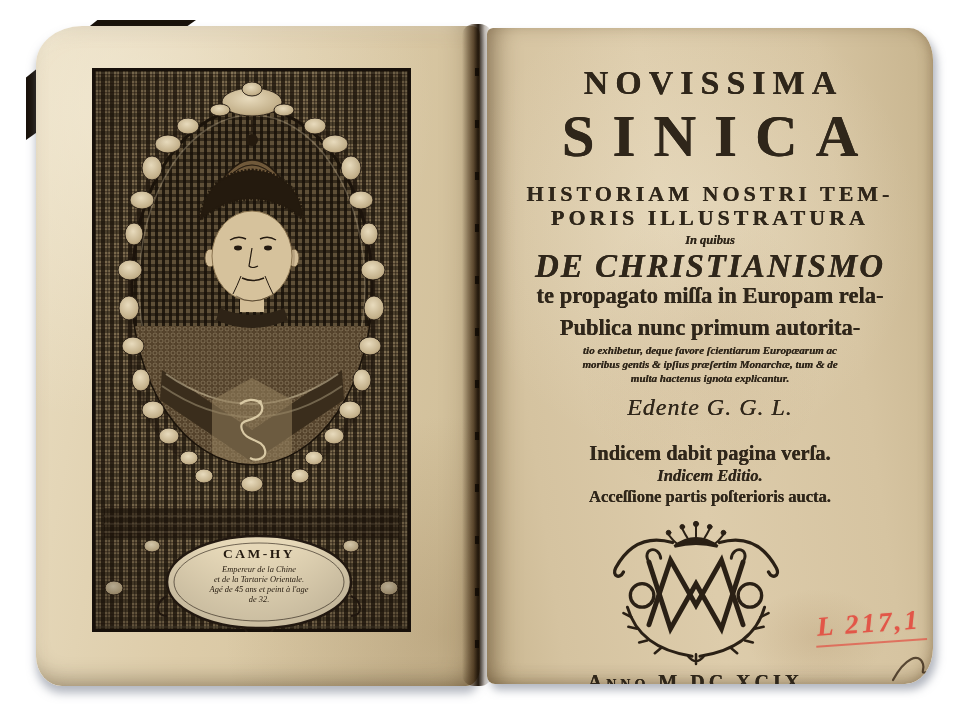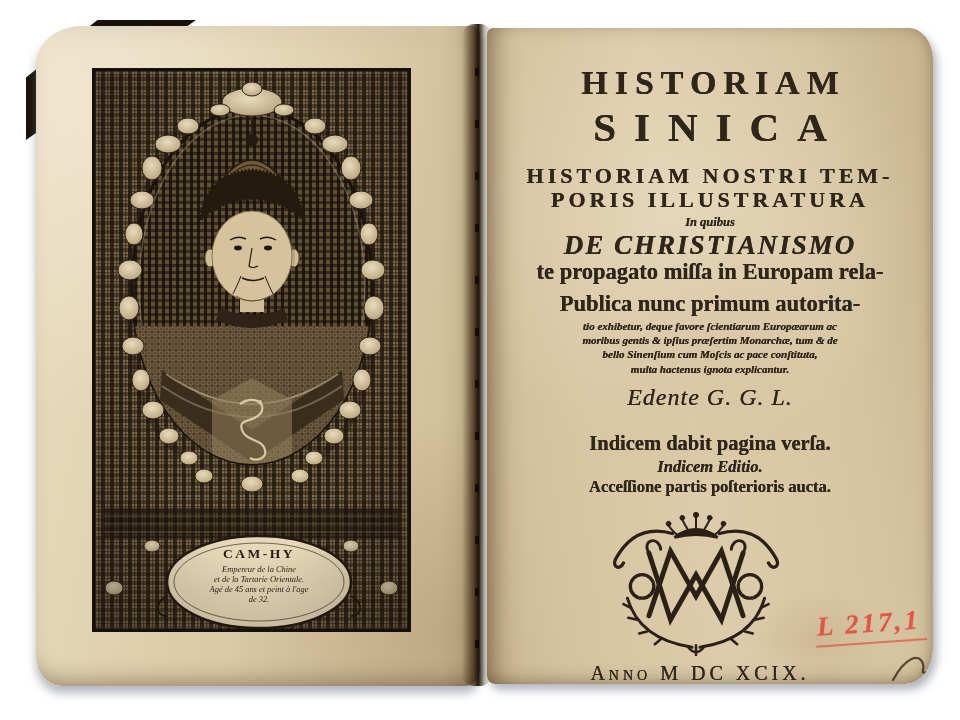--- a/index.html
+++ b/index.html
@@ -36,33 +36,33 @@
     background:repeating-linear-gradient(to bottom, transparent 0 44px, rgba(15,9,3,.85) 44px 52px);}
   .stain{position:absolute;border-radius:50%;pointer-events:none;}
 
   
   .engraving{position:absolute;left:56px;top:42px;}
 
   
   .tp{position:absolute;left:8px;right:8px;top:38px;text-align:center;
       text-shadow:0 0 .5px rgba(47,38,26,.9), .3px .3px 0 rgba(47,38,26,.3);}
   .t-novissima{font-weight:700;font-size:34px;line-height:1;letter-spacing:7px;text-indent:7px;}
-  .t-sinica{font-weight:700;font-size:41px;line-height:1;letter-spacing:18px;text-indent:18px;margin-top:7px;}
+  .t-sinica{font-weight:700;font-size:59px;line-height:1;letter-spacing:18px;text-indent:18px;margin-top:7px;}
   .t-hist{font-weight:700;font-size:22px;line-height:1.05;letter-spacing:4px;margin-top:16px;}
   .t-hist2{font-weight:700;font-size:22px;line-height:1.05;letter-spacing:4px;margin-top:1px;}
   .t-inquibus{font-style:italic;font-weight:700;font-size:12.5px;line-height:1;margin-top:5px;}
-  .t-dechrist{font-style:italic;font-weight:700;font-size:27px;line-height:1;letter-spacing:2px;margin-top:3px;}
+  .t-dechrist{font-style:italic;font-weight:700;font-size:33px;line-height:1;letter-spacing:2px;margin-top:3px;}
   .t-publica{font-weight:700;font-size:22.5px;line-height:1.16;margin-top:6px;}
   .t-small{font-weight:700;font-size:11px;line-height:1.3;margin-top:2px;font-style:italic;}
   .t-edente{font-style:italic;font-weight:400;font-size:24px;line-height:1;margin-top:9px;letter-spacing:1px;}
   .t-indicem{font-weight:700;font-size:20.5px;line-height:1;margin-top:24px;}
   .t-secunda{font-style:italic;font-weight:700;font-size:16.5px;line-height:1;margin-top:5px;}
   .t-access{font-weight:700;font-size:16.5px;line-height:1;margin-top:4px;}
   .monogram{display:block;margin:12px auto 0;transform:translateX(-14px);}
-  .t-anno{font-weight:400;font-size:20px;line-height:1;font-variant:small-caps;letter-spacing:4px;
+  .t-anno{font-weight:700;font-size:20px;line-height:1;font-variant:small-caps;letter-spacing:4px;
           margin-top:5px;transform:translateX(-10px);}
   .shelfmark{position:absolute;left:328px;top:580px;transform:rotate(-4deg);
              font-style:italic;font-weight:700;font-size:27px;letter-spacing:3px;color:#e25648;
              border-bottom:2.5px solid rgba(226,86,72,.75);padding:0 5px 3px 2px;
              text-shadow:0 0 1px rgba(226,86,72,.5);}
   .ink-squiggle{position:absolute;right:2px;bottom:0;}
 </style>
 </head>
 <body>
 
@@ -209,31 +209,30 @@
 
   <div class="gutter"></div>
 
   <div class="page right-page">
     <div class="stain" style="left:40px;top:110px;width:350px;height:430px;
          background:radial-gradient(50% 50% at 50% 50%, rgba(150,110,60,.10), rgba(150,110,60,0) 70%);"></div>
     <div class="stain" style="left:230px;top:540px;width:200px;height:140px;
          background:radial-gradient(50% 50% at 50% 50%, rgba(140,100,55,.14), rgba(140,100,55,0) 70%);"></div>
 
     <div class="tp">
-      <div class="t-novissima">HISTORIAM</div>
+      <div class="t-novissima">NOVISSIMA</div>
       <div class="t-sinica">SINICA</div>
       <div class="t-hist">HISTORIAM NOSTRI TEM-</div>
       <div class="t-hist2">PORIS ILLUSTRATURA</div>
       <div class="t-inquibus">In quibus</div>
       <div class="t-dechrist">DE CHRISTIANISMO</div>
       <div class="t-publica" style="margin-top:0;">te propagato miſſa in Europam rela-</div>
       <div class="t-publica">Publica nunc primum autorita-</div>
       <div class="t-small">tio exhibetur, deque favore ſcientiarum Europæarum ac</div>
       <div class="t-small" style="margin-top:0;">moribus gentis &amp; ipſius præſertim Monarchæ, tum &amp; de</div>
-      <div class="t-small" style="margin-top:0;">bello Sinenſium cum Moſcis ac pace conſtituta,</div>
       <div class="t-small" style="margin-top:0;">multa hactenus ignota explicantur.</div>
       <div class="t-edente">Edente G. G. L.</div>
       <div class="t-indicem">Indicem dabit pagina verſa.</div>
       <div class="t-secunda">Indicem Editio.</div>
       <div class="t-access">Acceſſione partis poſterioris aucta.</div>
 
       <svg class="monogram" width="196" height="150" viewBox="0 0 200 153">
         <g fill="none" stroke="#2a2015" stroke-linecap="round">
 
           <path d="M78,30 Q100,14 122,30 Q100,24 78,30 Z" stroke-width="3" fill="#2a2015"></path>

